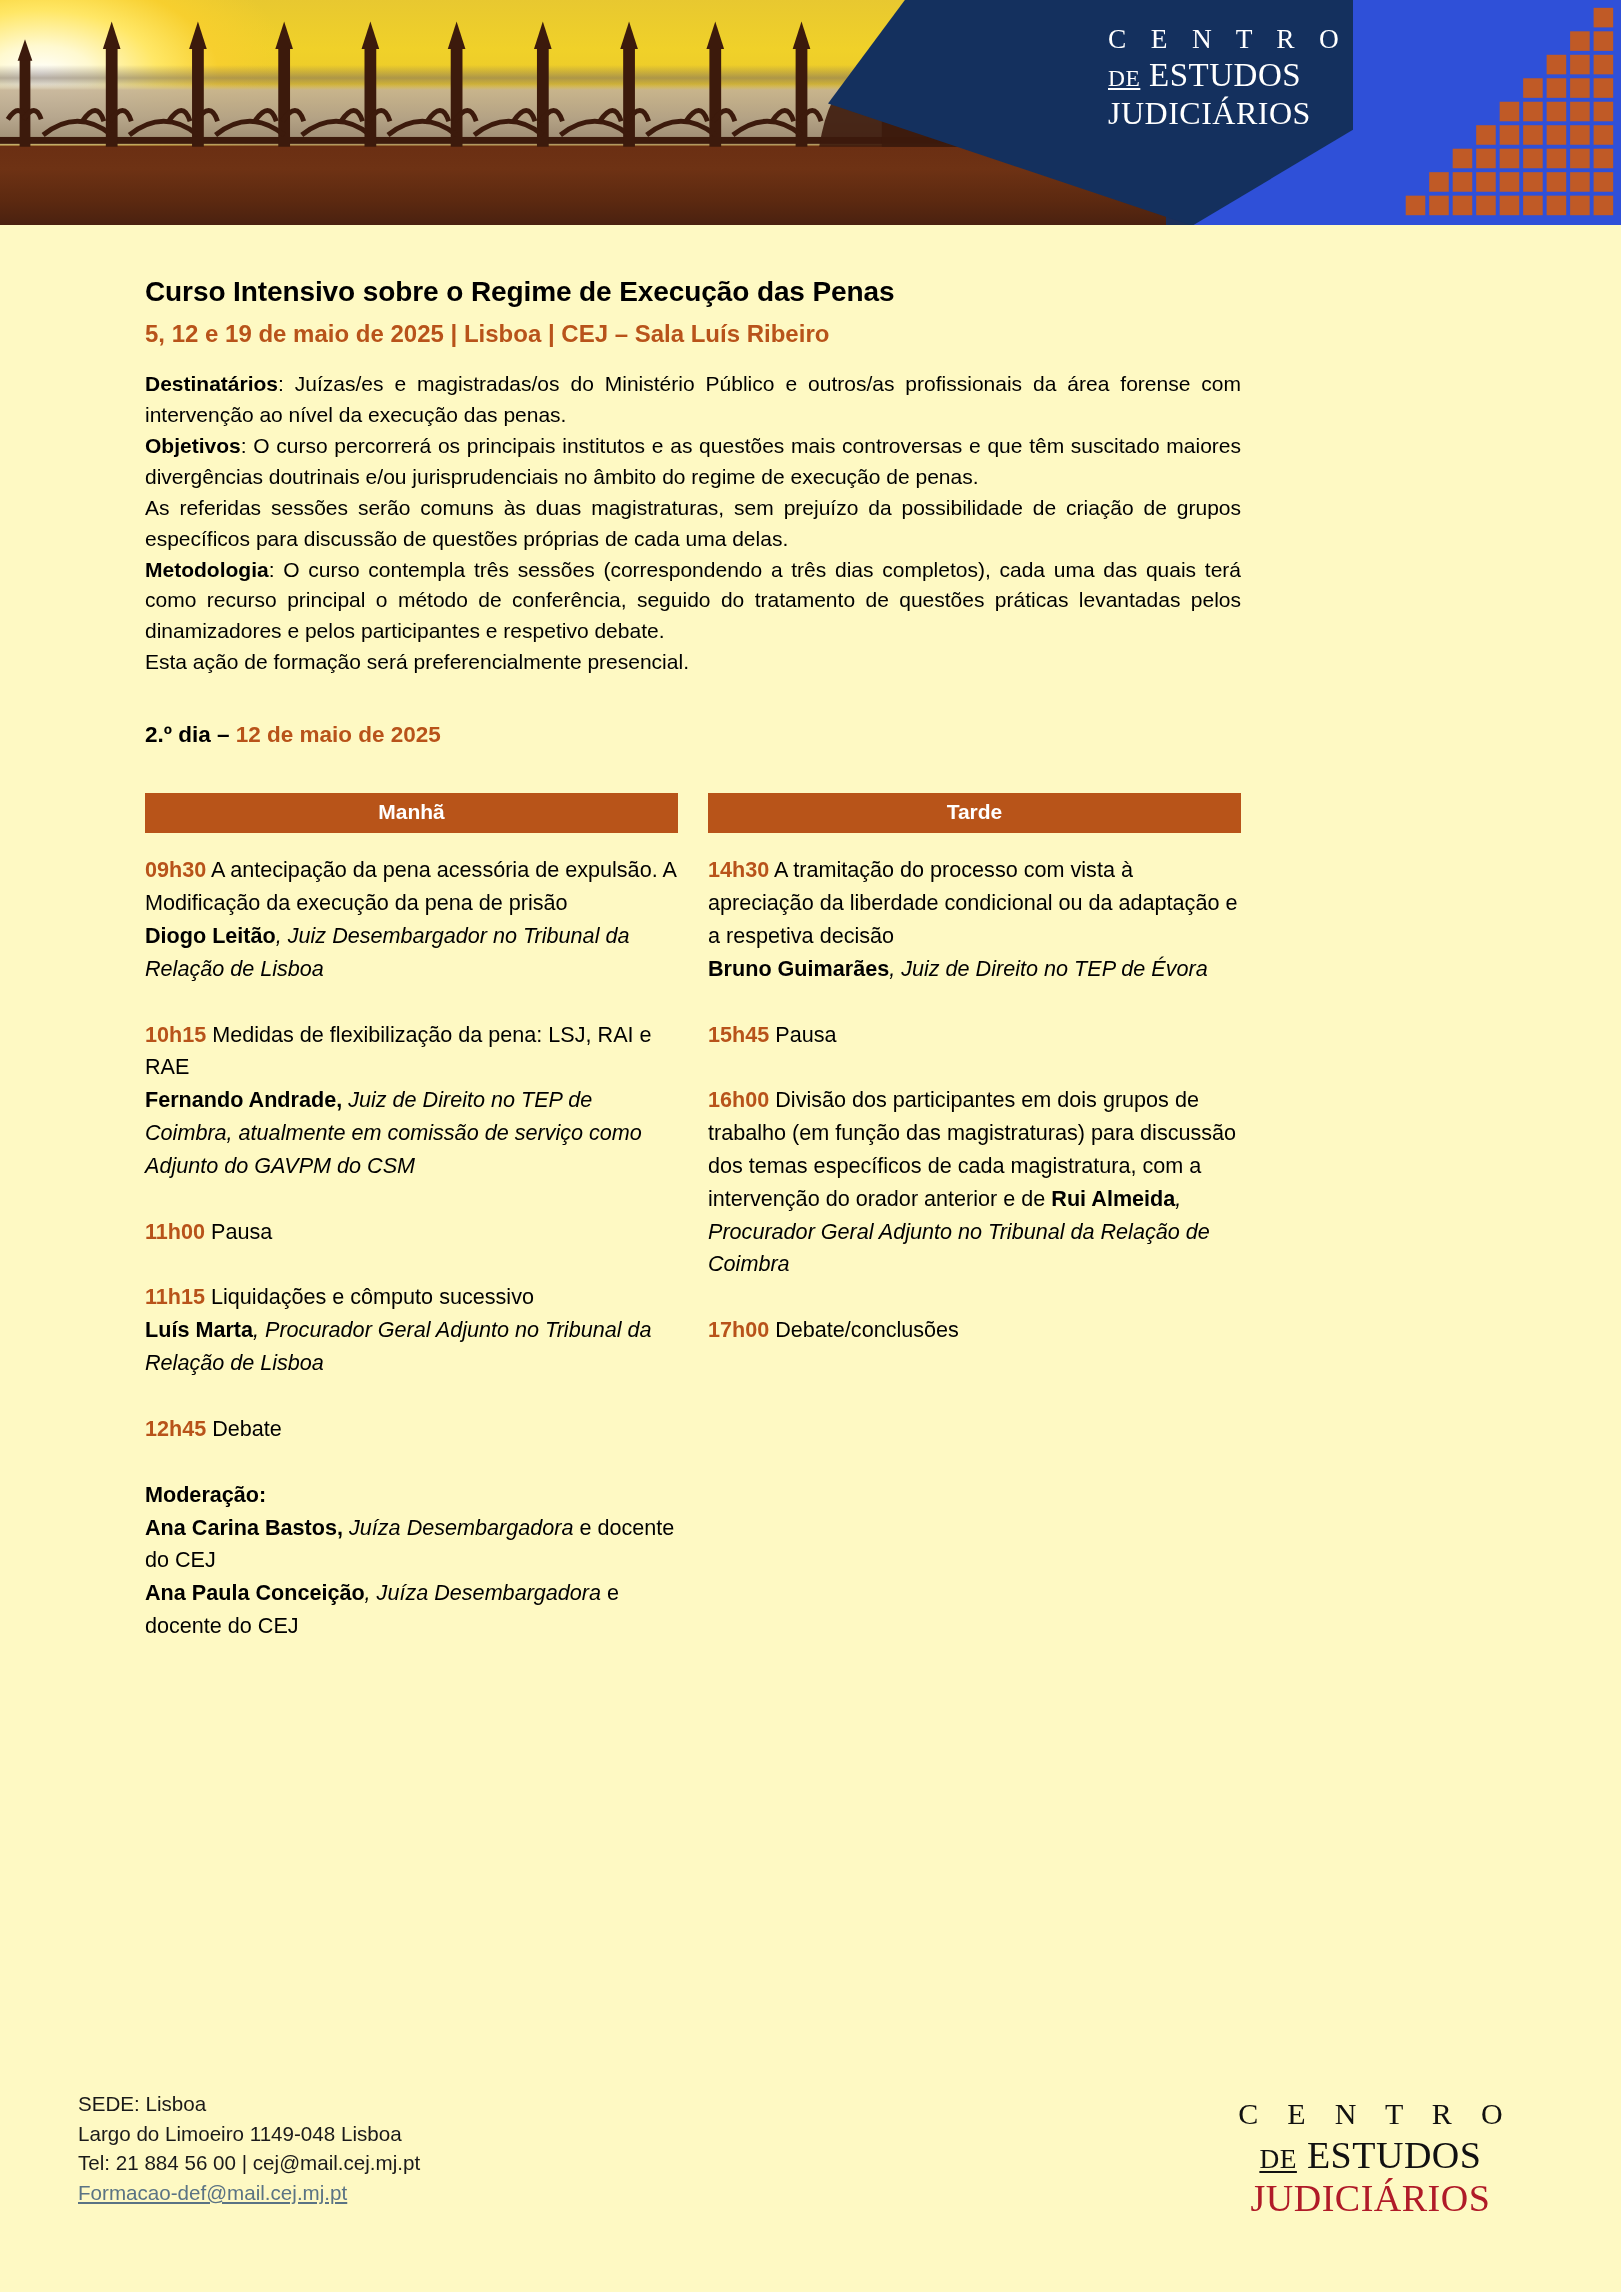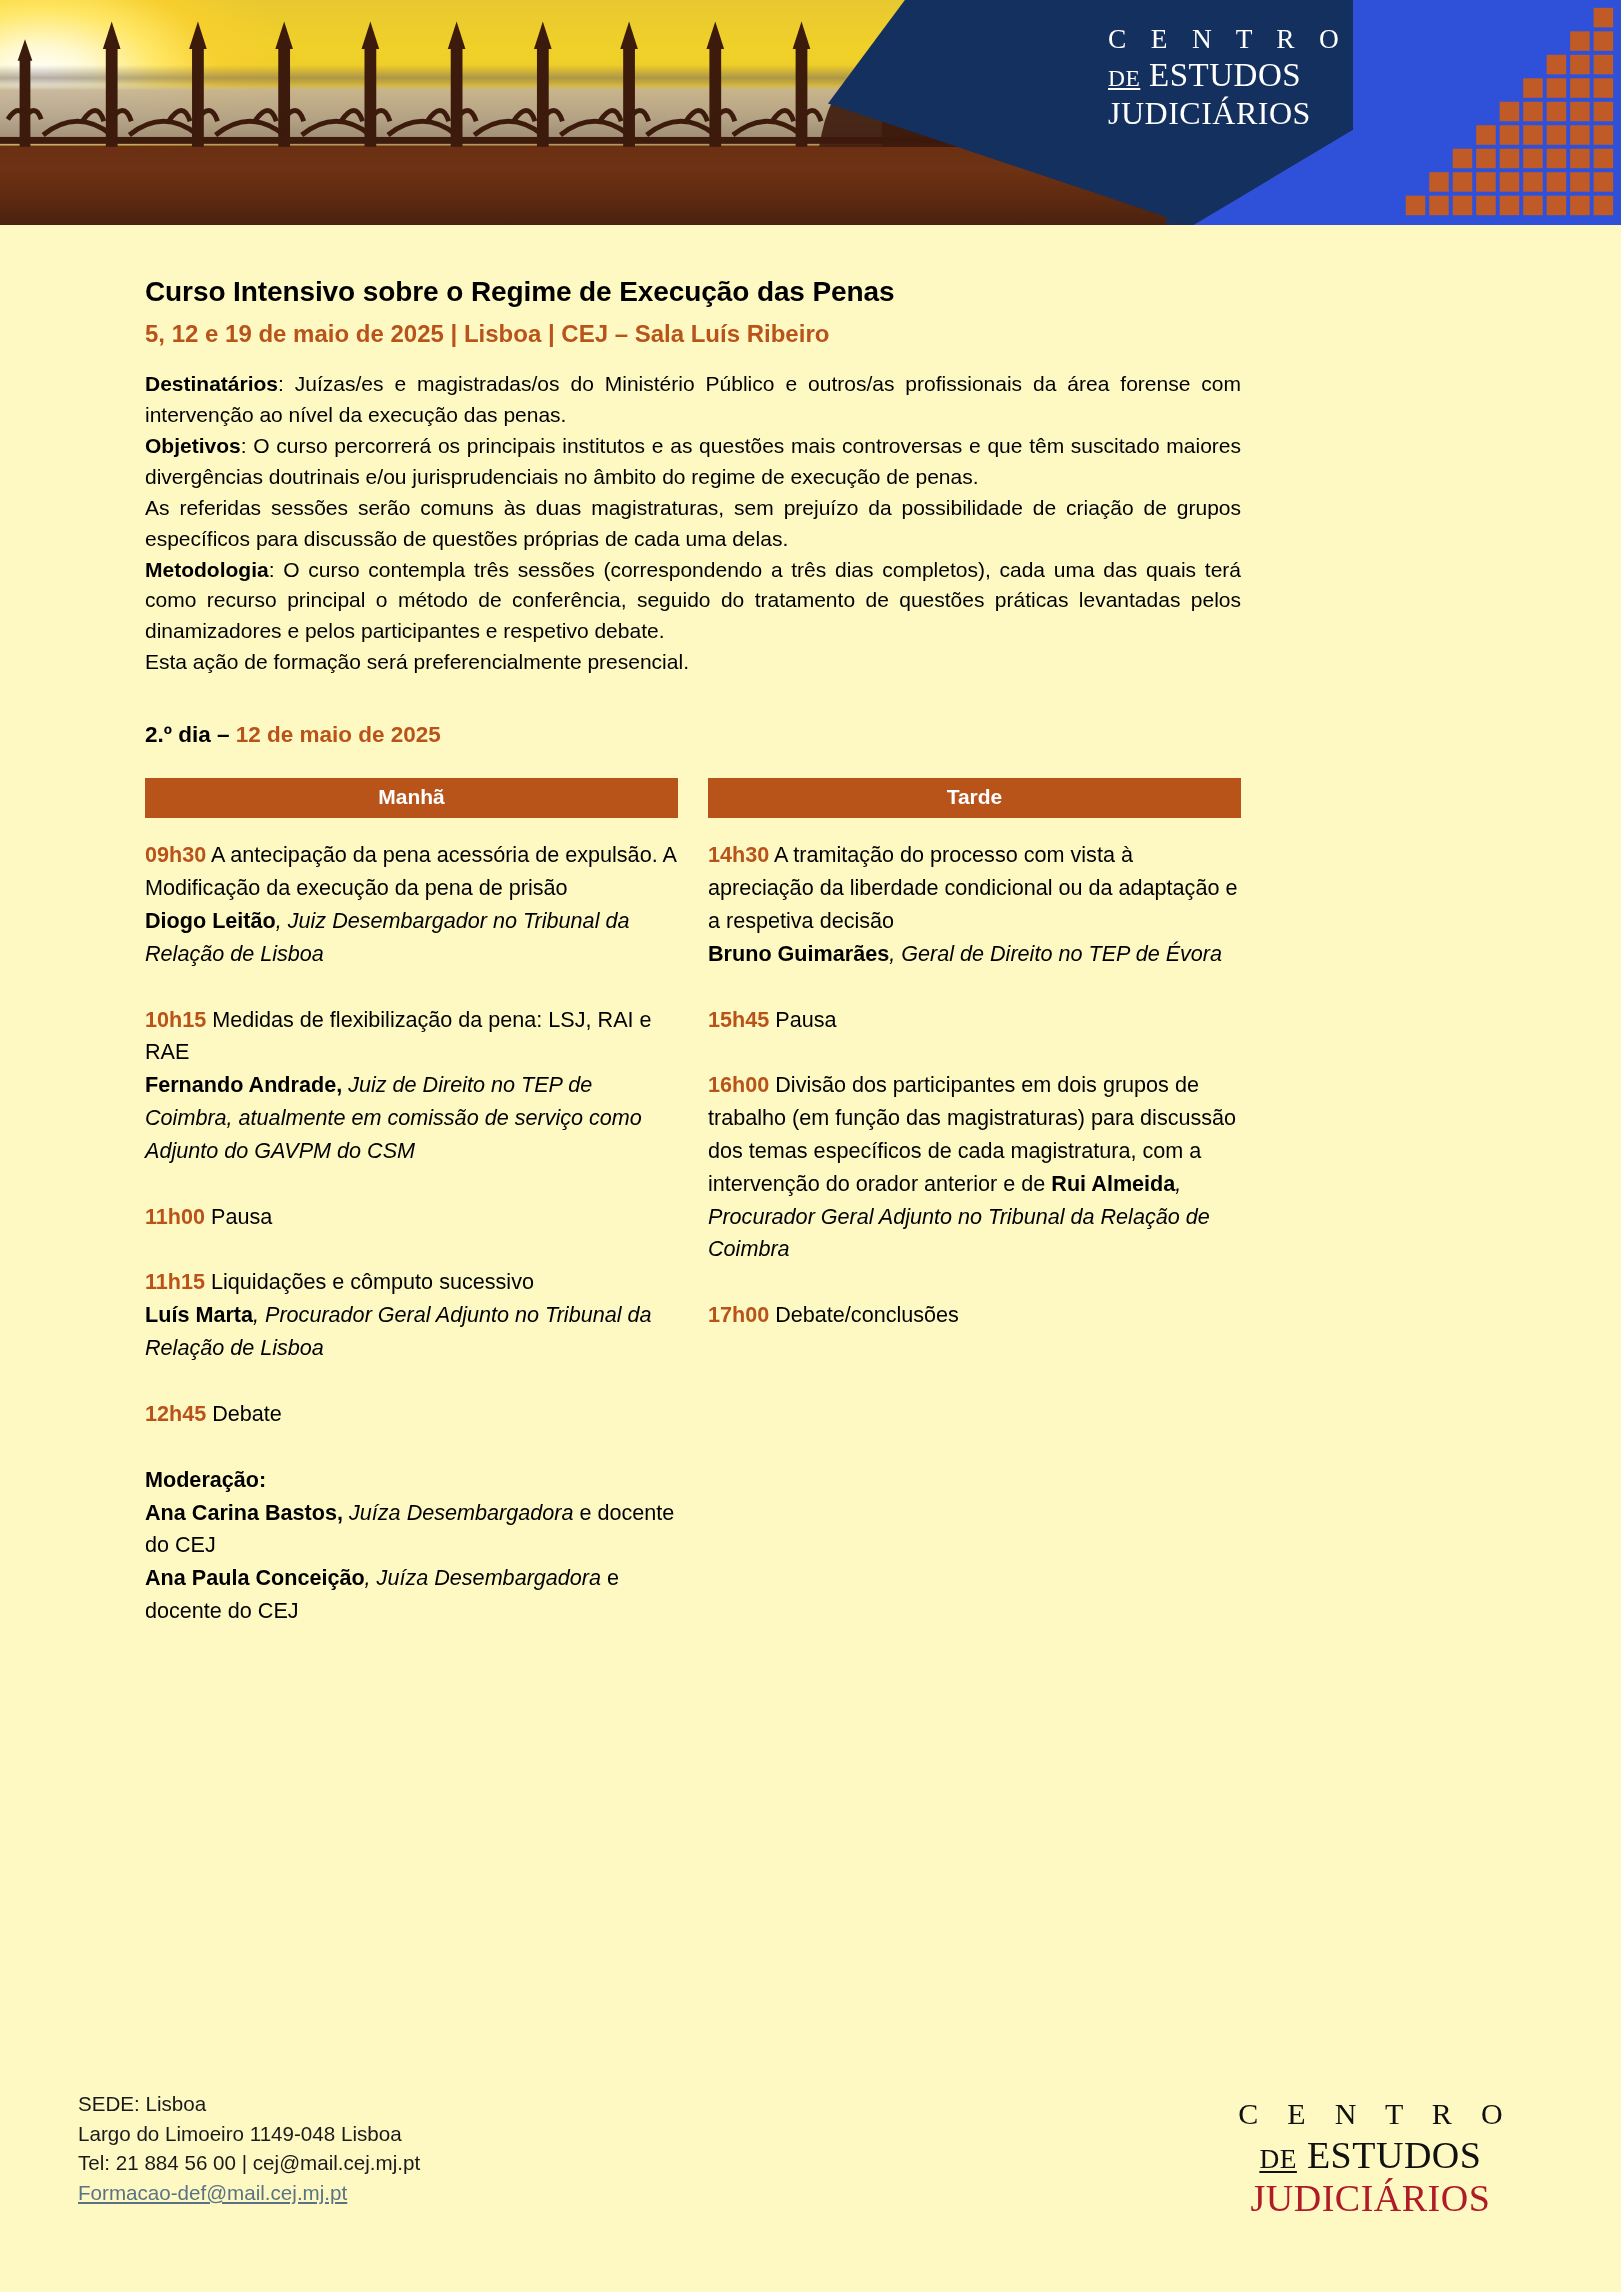--- a/index.html
+++ b/index.html
@@ -147,21 +147,21 @@
     margin-top: 44px;
     font-size: 22.5px;
     font-weight: bold;
     color: #000000;
   }
   .day-heading .date { color: #b8531a; }
 
   
   .columns {
     display: flex;
-    margin-top: 30px;
+    margin-top: 45px;
     gap: 30px;
     align-items: flex-start;
   }
   .col { flex: 1 1 0; min-width: 0; }
 
   .col-header {
     background: #b85419;
     color: #ffffff;
     font-size: 21px;
     font-weight: bold;
@@ -429,21 +429,21 @@
 
           </div>
         </div>
 
         <div class="col">
           <div class="col-header">Tarde</div>
           <div class="sessions">
 
             <div class="session">
               <span class="time">14h30</span><span class="topic"> A tramitação do processo com vista à apreciação da liberdade condicional ou da adaptação e a respetiva decisão</span><br>
-              <span class="speaker">Bruno Guimarães</span><span class="role">, Geral de Direito no TEP de Évora</span>
+              <span class="speaker">Bruno Guimarães</span><span class="role">, Juiz de Direito no TEP de Évora</span>
             </div>
 
             <div class="session">
               <span class="time">15h45</span><span class="topic"> Pausa</span>
             </div>
 
             <div class="session">
               <span class="time">16h00</span><span class="topic"> Divisão dos participantes em dois grupos de trabalho</span><span class="plain"> (em função das magistraturas) para discussão dos temas específicos de cada magistratura, com a intervenção do orador anterior e de </span><span class="speaker">Rui Almeida</span><span class="role">, Procurador Geral Adjunto no Tribunal da Relação de Coimbra</span>
             </div>
 

